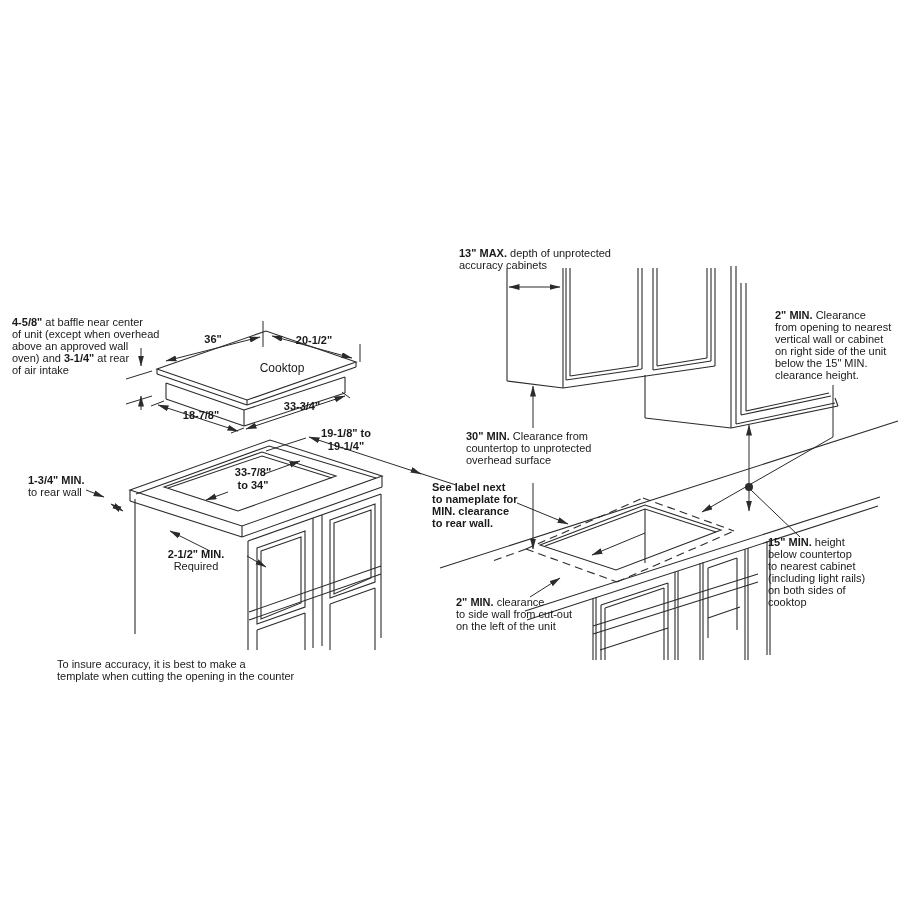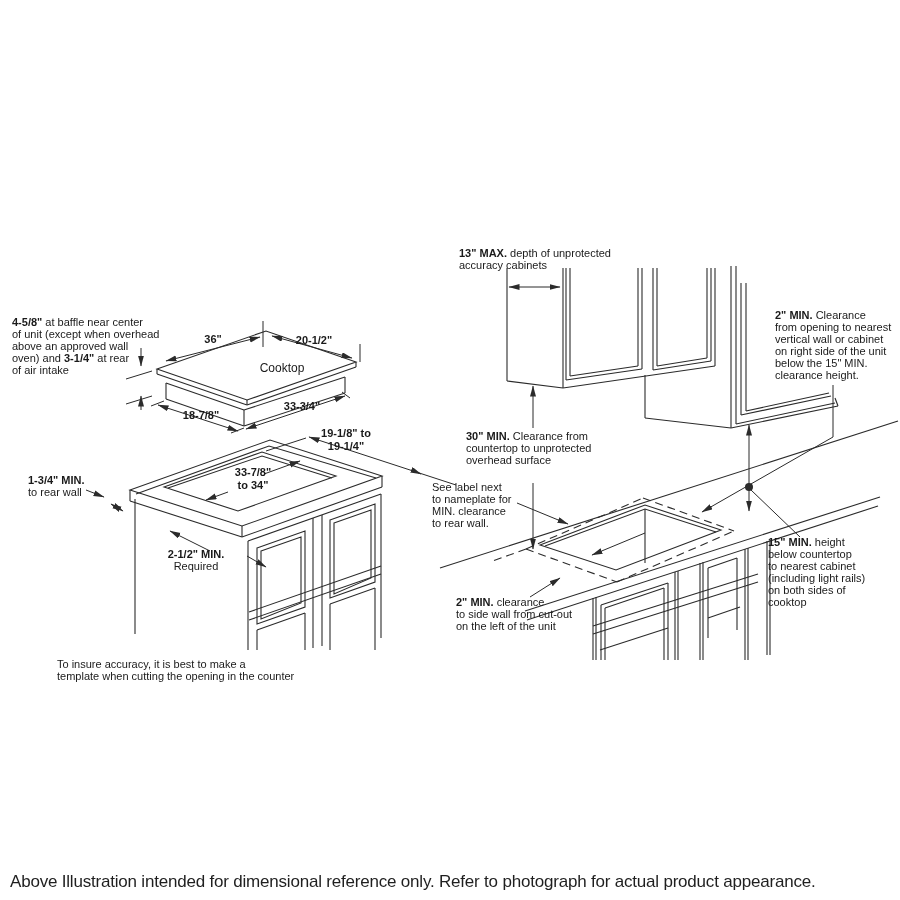--- a/index.html
+++ b/index.html
@@ -246,21 +246,21 @@
     <div>below the 15" MIN.</div>
     <div>clearance height.</div>
   </div>
 
   <div class="lbl" style="left:466px;top:430px;">
     <div><span class="b">30" MIN.</span><span> Clearance from</span></div>
     <div>countertop to unprotected</div>
     <div>overhead surface</div>
   </div>
 
-  <div class="lbl" style="left:432px;top:481px;">
+  <div class="lbl" style="left:432px;top:481px;font-weight:bold;">
     <div>See label next</div>
     <div>to nameplate for</div>
     <div>MIN. clearance</div>
     <div>to rear wall.</div>
   </div>
 
   <div class="lbl" style="left:456px;top:596px;">
     <div><span class="b">2" MIN.</span><span> clearance</span></div>
     <div>to side wall from cut-out</div>
     <div>on the left of the unit</div>
@@ -268,15 +268,14 @@
 
   <div class="lbl" style="left:768px;top:536px;">
     <div><span class="b">15" MIN.</span><span> height</span></div>
     <div>below countertop</div>
     <div>to nearest cabinet</div>
     <div>(including light rails)</div>
     <div>on both sides of</div>
     <div>cooktop</div>
   </div>
 
-  <div class="footer">Above Illustration intended for dimensional reference only. Refer to photograph for actual product appearance.</div>
 
 </div>
 
 </body></html>

